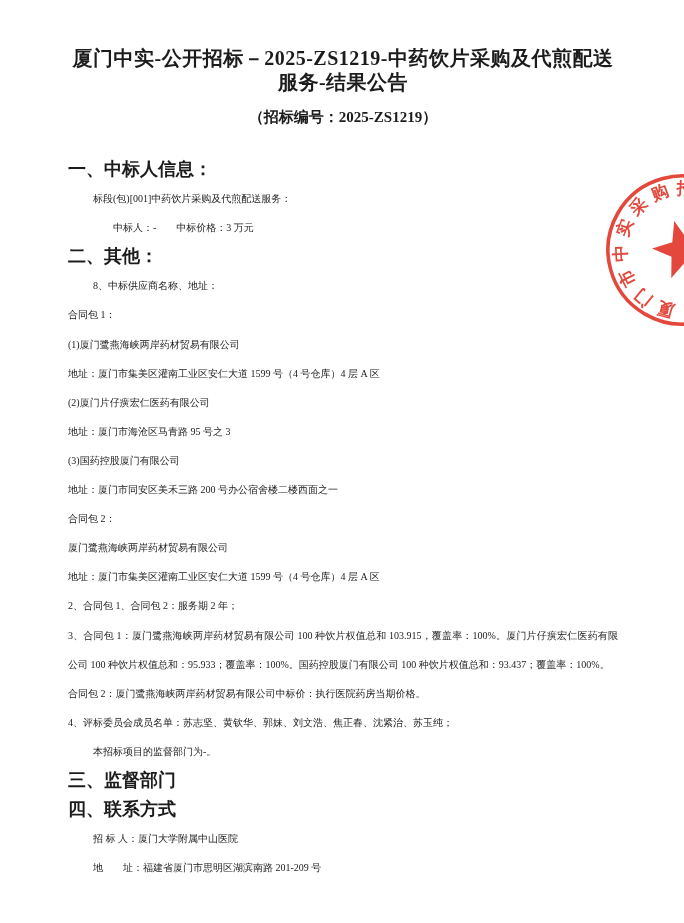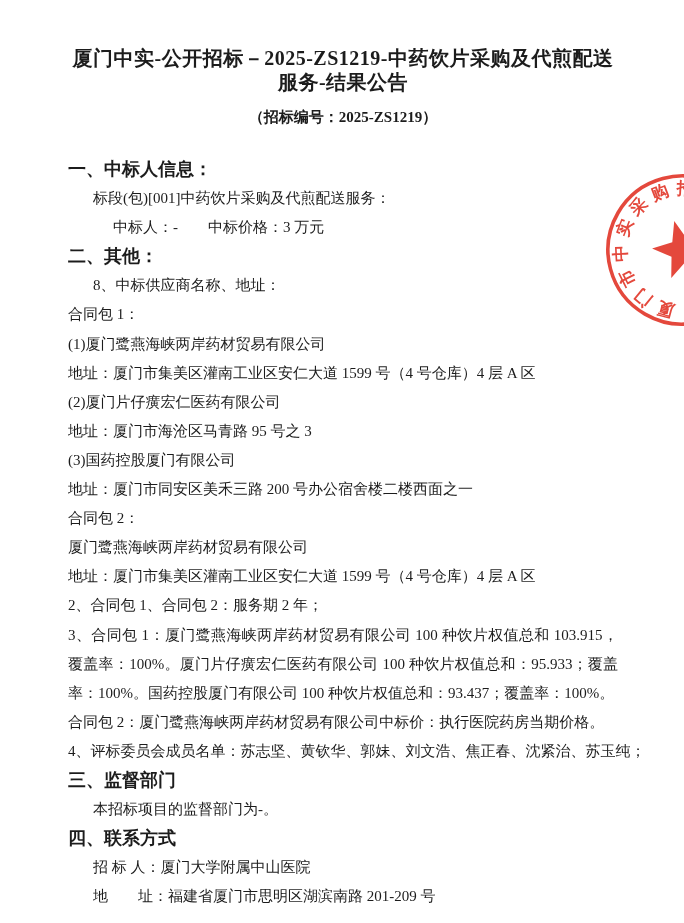--- a/index.html
+++ b/index.html
@@ -23,21 +23,21 @@
     text-align:center;
     letter-spacing:.5px;
   }
   .doc-subtitle{
     margin:12px 0 0 0;
     font-size:15px;line-height:22px;
     font-weight:bold;
     text-align:center;
   }
   .line{
-    font-size:15px;
+    font-size:10px;
     line-height:29.1px;
     white-space:nowrap;
   }
   .wrap{white-space:normal;text-align:justify;}
   .heading{
     font-size:18px;
     font-weight:bold;
   }
   .first-heading{margin-top:27px;}
   .ind1{padding-left:25px;}
@@ -73,22 +73,22 @@
     <div class="line">(3)国药控股厦门有限公司</div>
     <div class="line">地址：厦门市同安区美禾三路 200 号办公宿舍楼二楼西面之一</div>
     <div class="line">合同包 2：</div>
     <div class="line">厦门鹭燕海峡两岸药材贸易有限公司</div>
     <div class="line">地址：厦门市集美区灌南工业区安仁大道 1599 号（4 号仓库）4 层 A 区</div>
     <div class="line">2、合同包 1、合同包 2：服务期 2 年；</div>
     <div class="line wrap">3、合同包 1：厦门鹭燕海峡两岸药材贸易有限公司 100 种饮片权值总和 103.915，覆盖率：100%。厦门片仔癀宏仁医药有限公司 100 种饮片权值总和：95.933；覆盖率：100%。国药控股厦门有限公司 100 种饮片权值总和：93.437；覆盖率：100%。</div>
     <div class="line">合同包 2：厦门鹭燕海峡两岸药材贸易有限公司中标价：执行医院药房当期价格。</div>
     <div class="line">4、评标委员会成员名单：苏志坚、黄钦华、郭妹、刘文浩、焦正春、沈紧治、苏玉纯；</div>
 
+    <div class="line ind1">本招标项目的监督部门为-。</div>
     <div class="line heading">三、监督部门</div>
-    <div class="line ind1">本招标项目的监督部门为-。</div>
 
     <div class="line heading">四、联系方式</div>
     <div class="line ind1">招 标 人：厦门大学附属中山医院</div>
     <div class="line ind1">地　　址：福建省厦门市思明区湖滨南路 201-209 号</div>
 
   </div>
 
   <svg class="stamp" viewBox="-80 -80 160 160">
     <g transform="rotate(-15)">
       <circle r="74" fill="none" stroke-width="3.6" stroke="#e23b2e"></circle>

